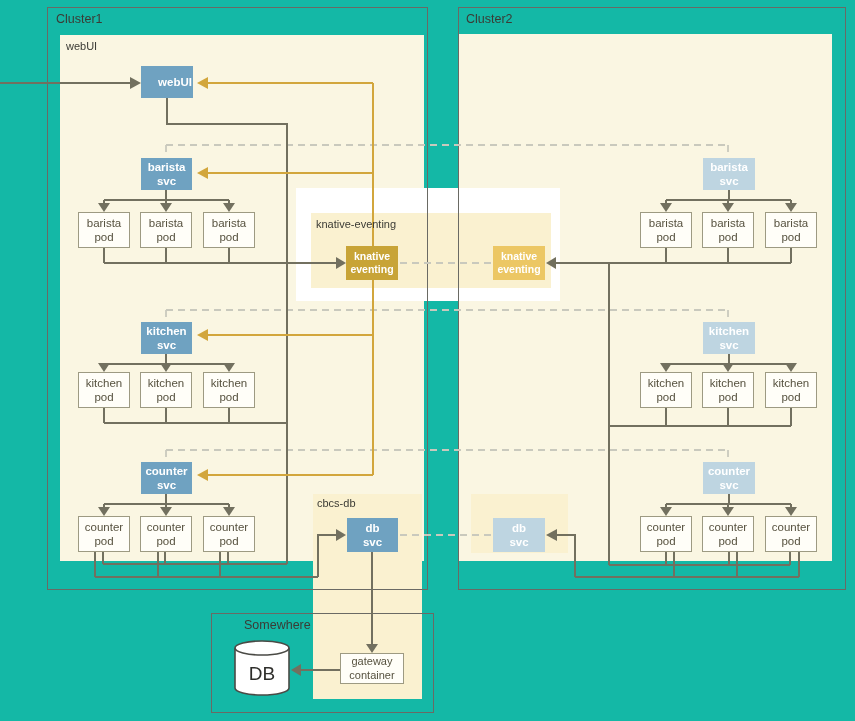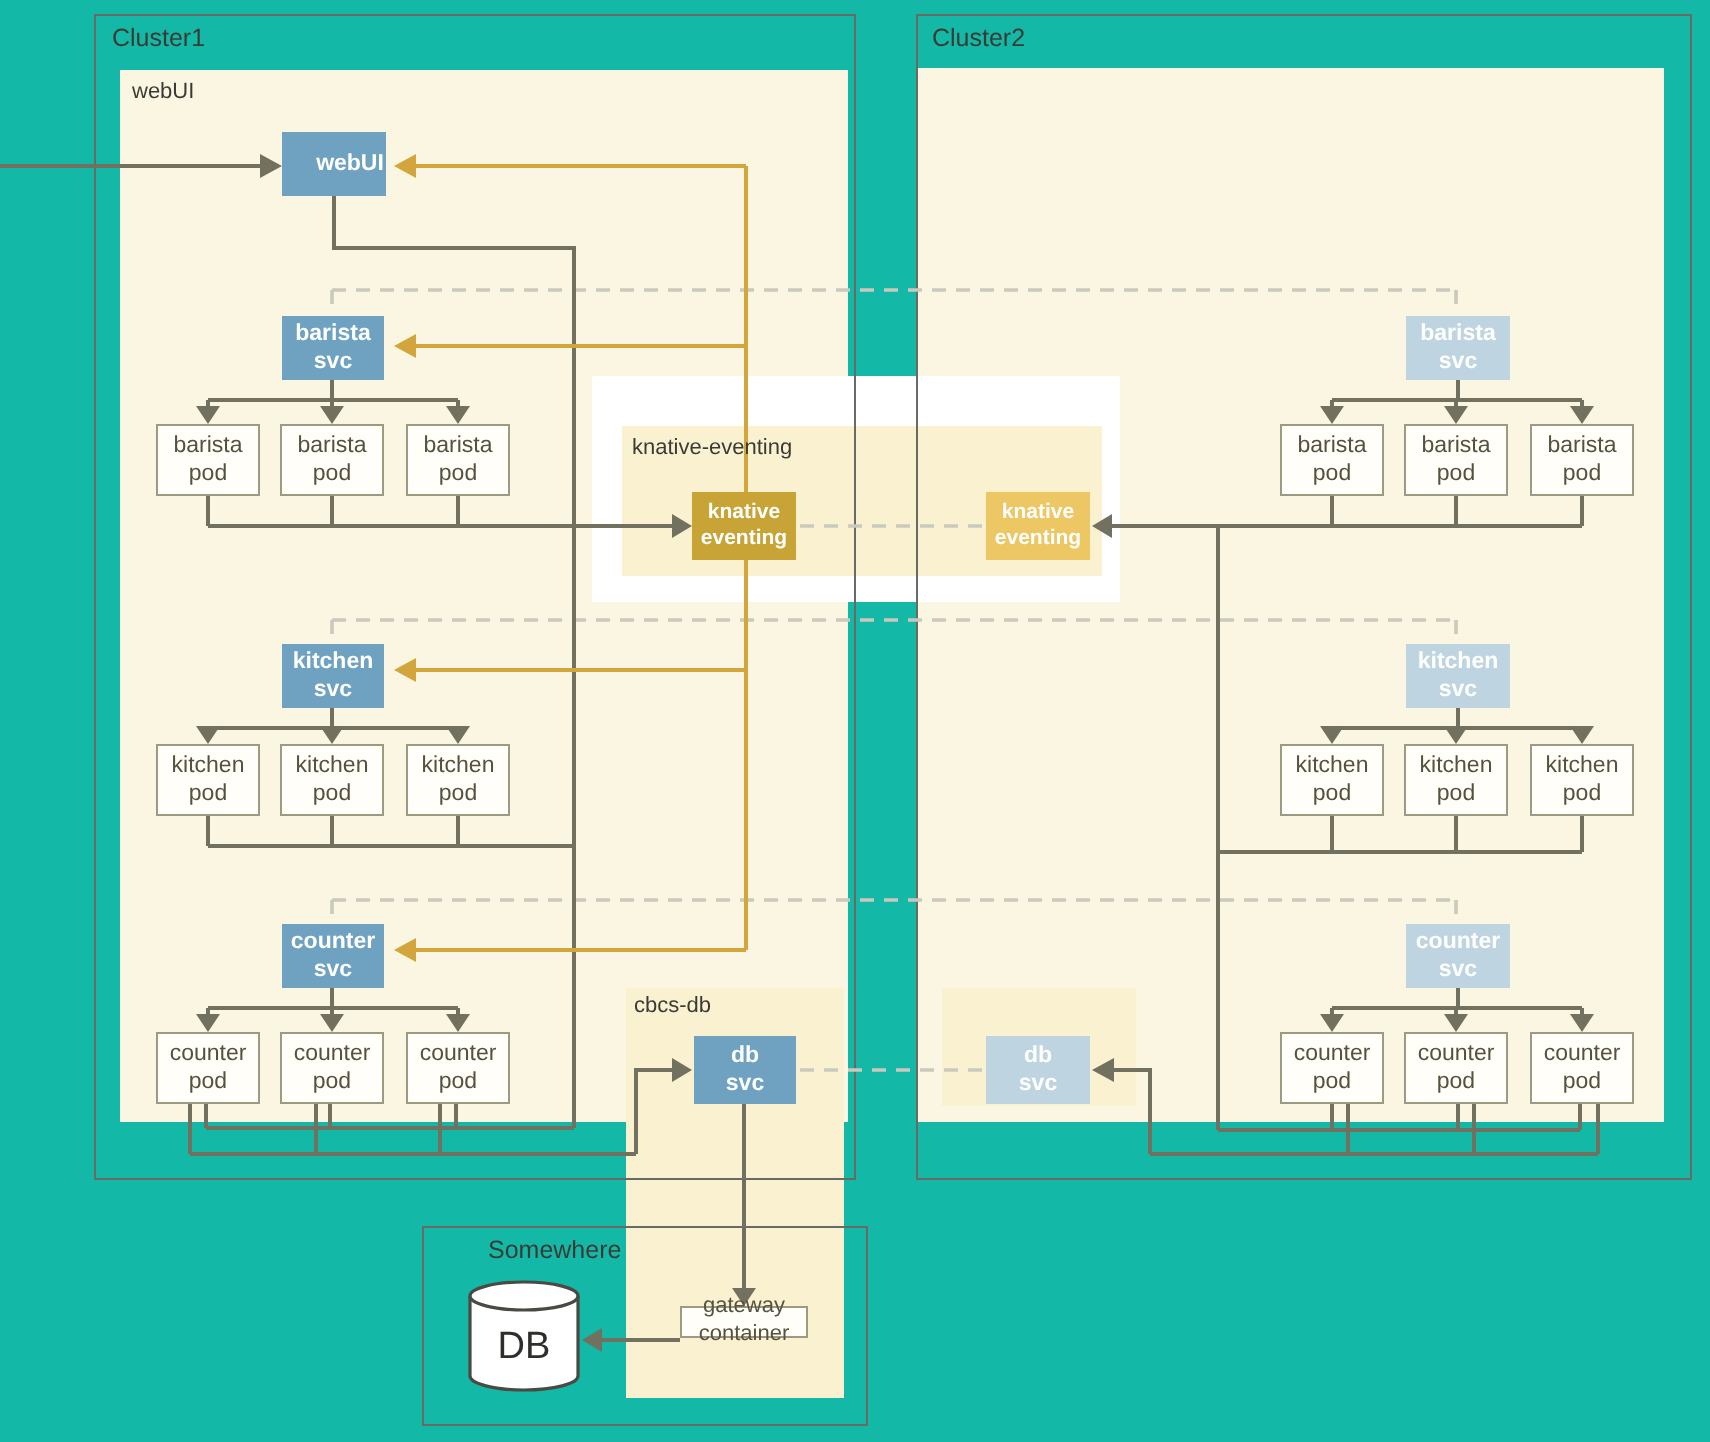--- a/index.html
+++ b/index.html
@@ -182,16 +182,16 @@
 pod</div>
   <div class="node pod" style="left:702px;top:516px;width:52px;height:36px;">counter
 pod</div>
   <div class="node pod" style="left:765px;top:516px;width:52px;height:36px;">counter
 pod</div>
   <div class="node kn-light" style="left:493px;top:246px;width:52px;height:34px;">knative
 eventing</div>
   <div class="node svc svc-light" style="left:493px;top:518px;width:52px;height:34px;">db
 svc</div>
 
-  <div class="node pod" style="left:340px;top:653px;width:64px;height:16px;font-size:11px;">gateway
+  <div class="node pod" style="left:340px;top:653px;width:64px;height:31px;font-size:11px;">gateway
 container</div>
 
 </div>
 
 </body></html>

